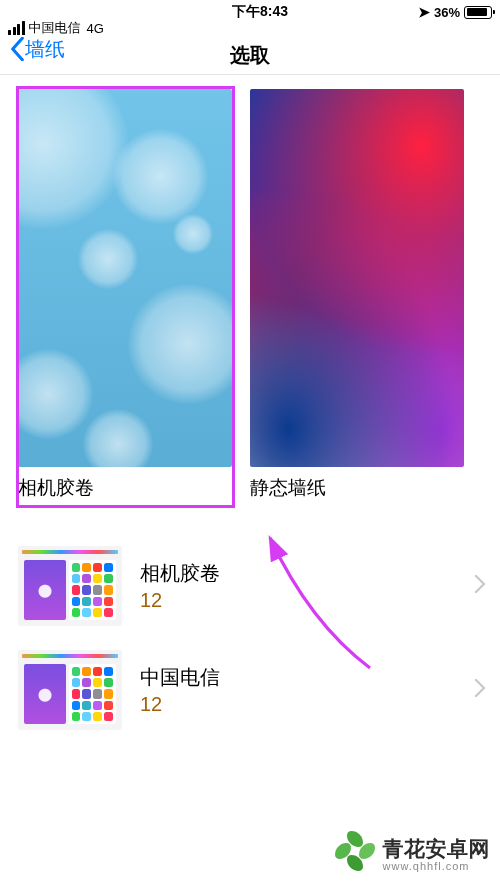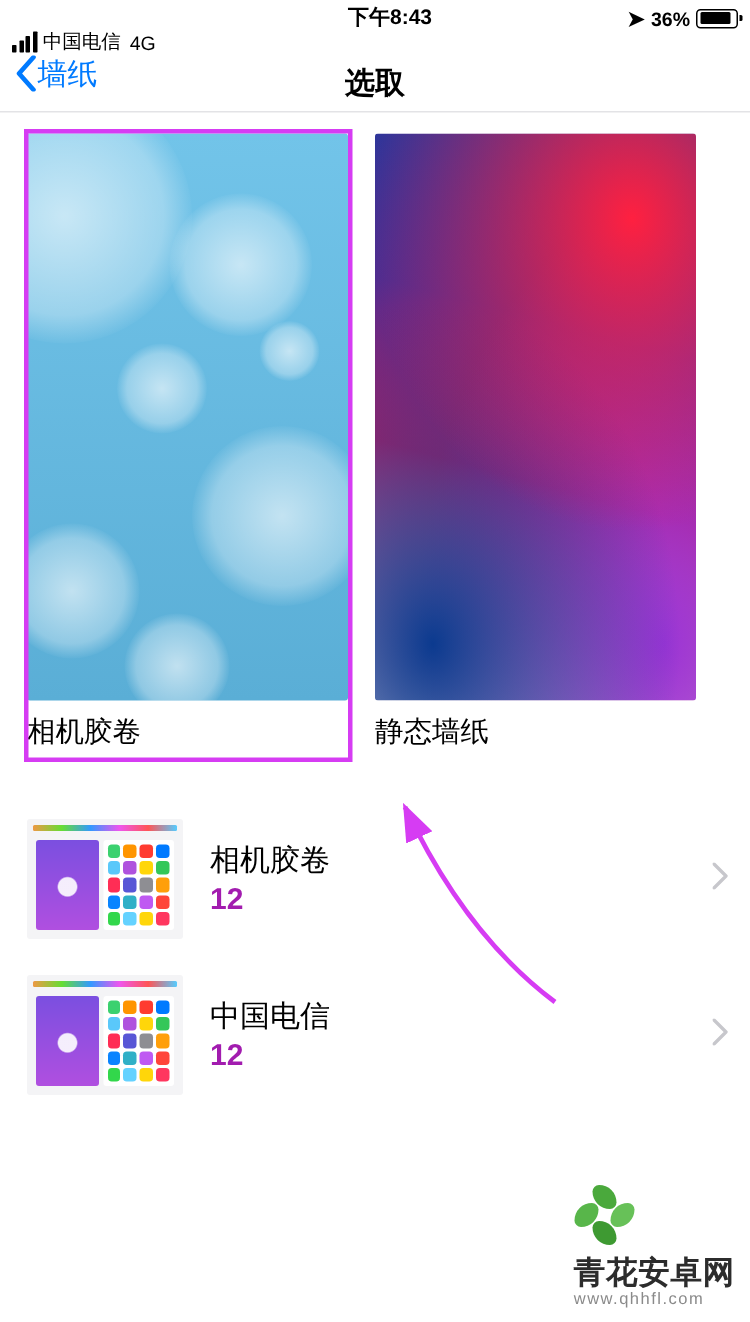--- a/index.html
+++ b/index.html
@@ -52,30 +52,30 @@
     .album + .album { margin-top: 10px; }
     .album-thumb { width: 104px; height: 80px; background:#f4f4f6; border-radius:2px; display:flex; gap:3px; padding:14px 6px 6px 6px; position:relative; overflow:hidden; }
     .album-thumb::before { content:""; position:absolute; top:4px; left:4px; right:4px; height:4px; background: linear-gradient(90deg,#e94,#6d3,#39f,#e5e,#f55,#5cf); border-radius:1px; }
     .at-half { flex:1; border-radius:2px; }
     .at-half.lock { background: linear-gradient(180deg,#7b4fe0,#b04fe0); position:relative; }
     .at-half.lock::after { content:""; position:absolute; inset:0; background: radial-gradient(circle at 50% 52%, rgba(255,255,255,0.9) 0 6px, transparent 7px); }
     .at-half.home { background:#fff; display:grid; grid-template-columns:repeat(4,1fr); grid-template-rows:repeat(5,1fr); gap:2px; padding:3px; }
     .at-half.home i { border-radius:2.5px; }
     .album-text { margin-left: 18px; display:flex; flex-direction:column; justify-content:center; }
     .album-title { font-size: 20px; color:#000; font-weight:400;font-family:Liberation Serif, serif; }
-    .album-count { font-size: 20px; color:#a21caf; margin-top:2px;font-weight:bold; }
+    .album-count { font-size: 20px; color:#a16207; margin-top:2px; }
     .chev { margin-left:auto; color:#c7c7cc; }
     .chev svg { width:11px; height:18px; }
 
     
     .arrow { position:absolute; left: 250px; top: 528px; pointer-events:none; }
     .arrow svg { overflow: visible; }
 
     
-    .wm { position:absolute; right: 10px; bottom: 8px; display:flex; align-items:flex-start; gap:6px;flex-direction:column; }
+    .wm { position:absolute; right: 10px; bottom: 8px; display:flex; align-items:flex-end; gap:6px; }
     .wm-logo { width:42px; height:42px; position:relative; }
     .petal { position:absolute; width:16px; height:16px; background:#49b23a; border-radius:6px 16px 6px 16px; }
     .wm-text { display:flex; flex-direction:column; line-height:1.05; }
     .wm-t1 { font-size:21px; font-weight:700; color:#2c2c2c; letter-spacing:0.5px; }
     .wm-t2 { font-size:11px; color:#8a8a8a; letter-spacing:1px; margin-top:1px; }
   </style>
 </head>
 <body>
 
 <div class="status-bar">

